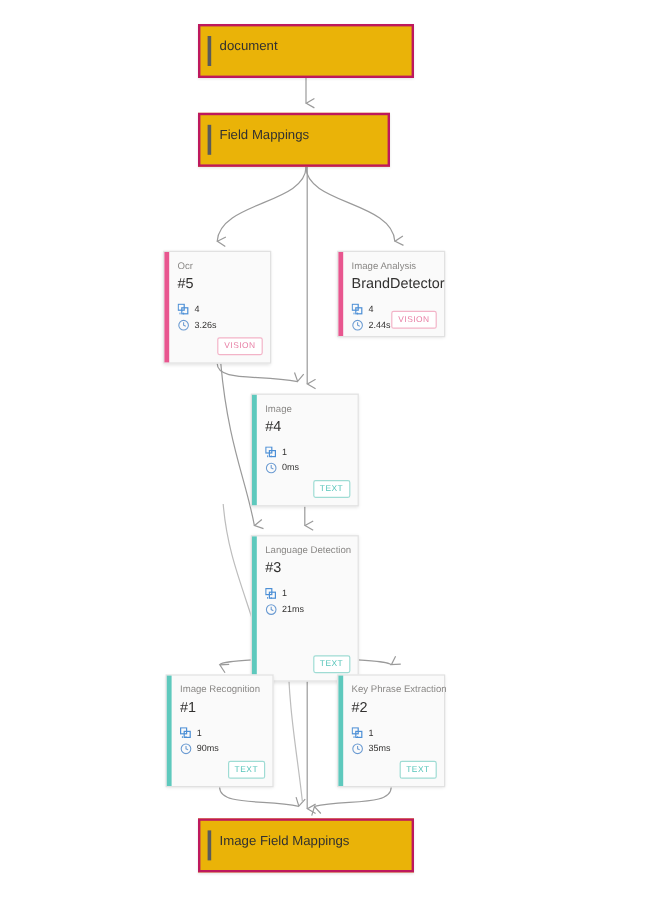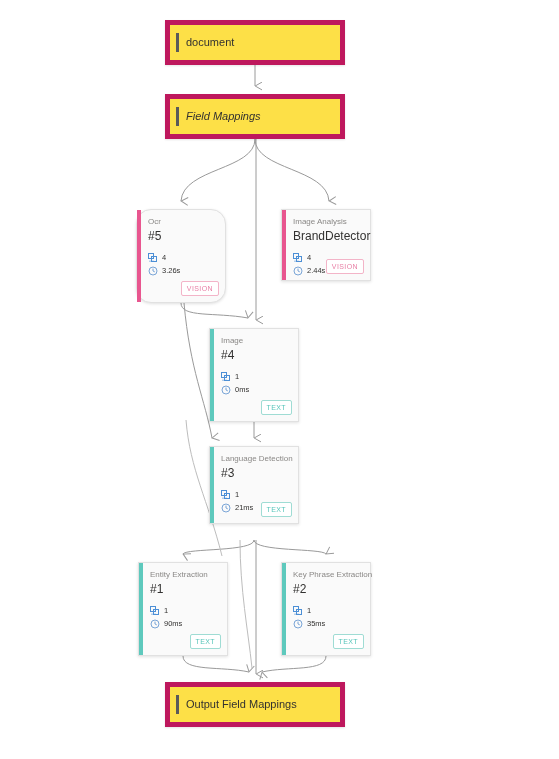--- a/index.html
+++ b/index.html
@@ -6,21 +6,21 @@
   body{
     width:559px;height:759px;position:relative;overflow:hidden;
     font-family:"Liberation Sans","DejaVu Sans",sans-serif;
     -webkit-font-smoothing:antialiased;
   }
   #canvas{position:absolute;inset:0;width:559px;height:759px;}
   svg.edges{position:absolute;left:0;top:0;width:559px;height:759px;pointer-events:none;}
 
   
   .io-node{
-    position:absolute;background:#fde047;border:5px solid #be185d;
+    position:absolute;background:#eab308;border:2px solid #be185d;
     box-sizing:border-box;box-shadow:0 1px 2px rgba(0,0,0,.10);
   }
   .io-node .bar{
     position:absolute;left:6px;top:8px;bottom:8px;width:3px;background:#5a5a5a;
   }
   .io-node .io-label{
     position:absolute;left:16px;top:10px;font-size:11px;color:#323130;line-height:14px;
   }
 
   
@@ -91,31 +91,31 @@
       <path d="M186,420 C190,470 208,500 222,556"></path>
       <path d="M240,540 C240,590 248,630 252,668"></path>
     </g>
   </svg>
 
   <div class="io-node" style="left:165px;top:20px;width:180px;height:45px;">
     <div class="bar"></div>
     <div class="io-label">document</div>
   </div>
 
-  <div class="io-node" style="left:165px;top:94px;width:180px;height:45px;font-style:italic;">
+  <div class="io-node" style="left:165px;top:94px;width:160px;height:45px;">
     <div class="bar"></div>
     <div class="io-label">Field Mappings</div>
   </div>
 
   <div class="io-node" style="left:165px;top:682px;width:180px;height:45px;">
     <div class="bar"></div>
-    <div class="io-label">Output Field Mappings</div>
-  </div>
-
-  <div class="skill" style="left:136px;top:209px;width:90px;height:94px;border-radius:15px;">
+    <div class="io-label">Image Field Mappings</div>
+  </div>
+
+  <div class="skill" style="left:136px;top:209px;width:90px;height:94px;">
     <div class="accent" style="background:#e8568f;"></div>
     <div class="title">Ocr</div>
     <div class="num">#5</div>
     <div class="stat s1">
       <svg width="10" height="10" viewBox="0 0 10 10">
         <rect x="0.5" y="0.5" width="5" height="5" fill="none" stroke="#4c8fd6"></rect>
         <rect x="3.5" y="3.5" width="5" height="5" fill="none" stroke="#4c8fd6"></rect>
         <path d="M2,7.5 L2,9 M5,7.5 L5,9" stroke="#4c8fd6" stroke-width=".8"></path>
       </svg>
       <span>4</span>
@@ -167,21 +167,21 @@
     <div class="stat s2">
       <svg width="10" height="10" viewBox="0 0 10 10">
         <circle cx="5" cy="5" r="4" fill="none" stroke="#6b9bd2" stroke-width=".9"></circle>
         <path d="M5,2.6 L5,5 L6.8,5.9" fill="none" stroke="#6b9bd2" stroke-width=".9"></path>
       </svg>
       <span>0ms</span>
     </div>
     <div class="badge text">TEXT</div>
   </div>
 
-  <div class="skill" style="left:209px;top:446px;width:90px;height:78px;">
+  <div class="skill" style="left:209px;top:446px;width:90px;height:122px;">
     <div class="accent" style="background:#5ec9bd;"></div>
     <div class="title">Language Detection</div>
     <div class="num">#3</div>
     <div class="stat s1">
       <svg width="10" height="10" viewBox="0 0 10 10">
         <rect x="0.5" y="0.5" width="5" height="5" fill="none" stroke="#4c8fd6"></rect>
         <rect x="3.5" y="3.5" width="5" height="5" fill="none" stroke="#4c8fd6"></rect>
         <path d="M2,7.5 L2,9 M5,7.5 L5,9" stroke="#4c8fd6" stroke-width=".8"></path>
       </svg>
       <span>1</span>
@@ -191,21 +191,21 @@
         <circle cx="5" cy="5" r="4" fill="none" stroke="#6b9bd2" stroke-width=".9"></circle>
         <path d="M5,2.6 L5,5 L6.8,5.9" fill="none" stroke="#6b9bd2" stroke-width=".9"></path>
       </svg>
       <span>21ms</span>
     </div>
     <div class="badge text">TEXT</div>
   </div>
 
   <div class="skill" style="left:138px;top:562px;width:90px;height:94px;">
     <div class="accent" style="background:#5ec9bd;"></div>
-    <div class="title">Entity Extraction</div>
+    <div class="title">Image Recognition</div>
     <div class="num">#1</div>
     <div class="stat s1">
       <svg width="10" height="10" viewBox="0 0 10 10">
         <rect x="0.5" y="0.5" width="5" height="5" fill="none" stroke="#4c8fd6"></rect>
         <rect x="3.5" y="3.5" width="5" height="5" fill="none" stroke="#4c8fd6"></rect>
         <path d="M2,7.5 L2,9 M5,7.5 L5,9" stroke="#4c8fd6" stroke-width=".8"></path>
       </svg>
       <span>1</span>
     </div>
     <div class="stat s2">

